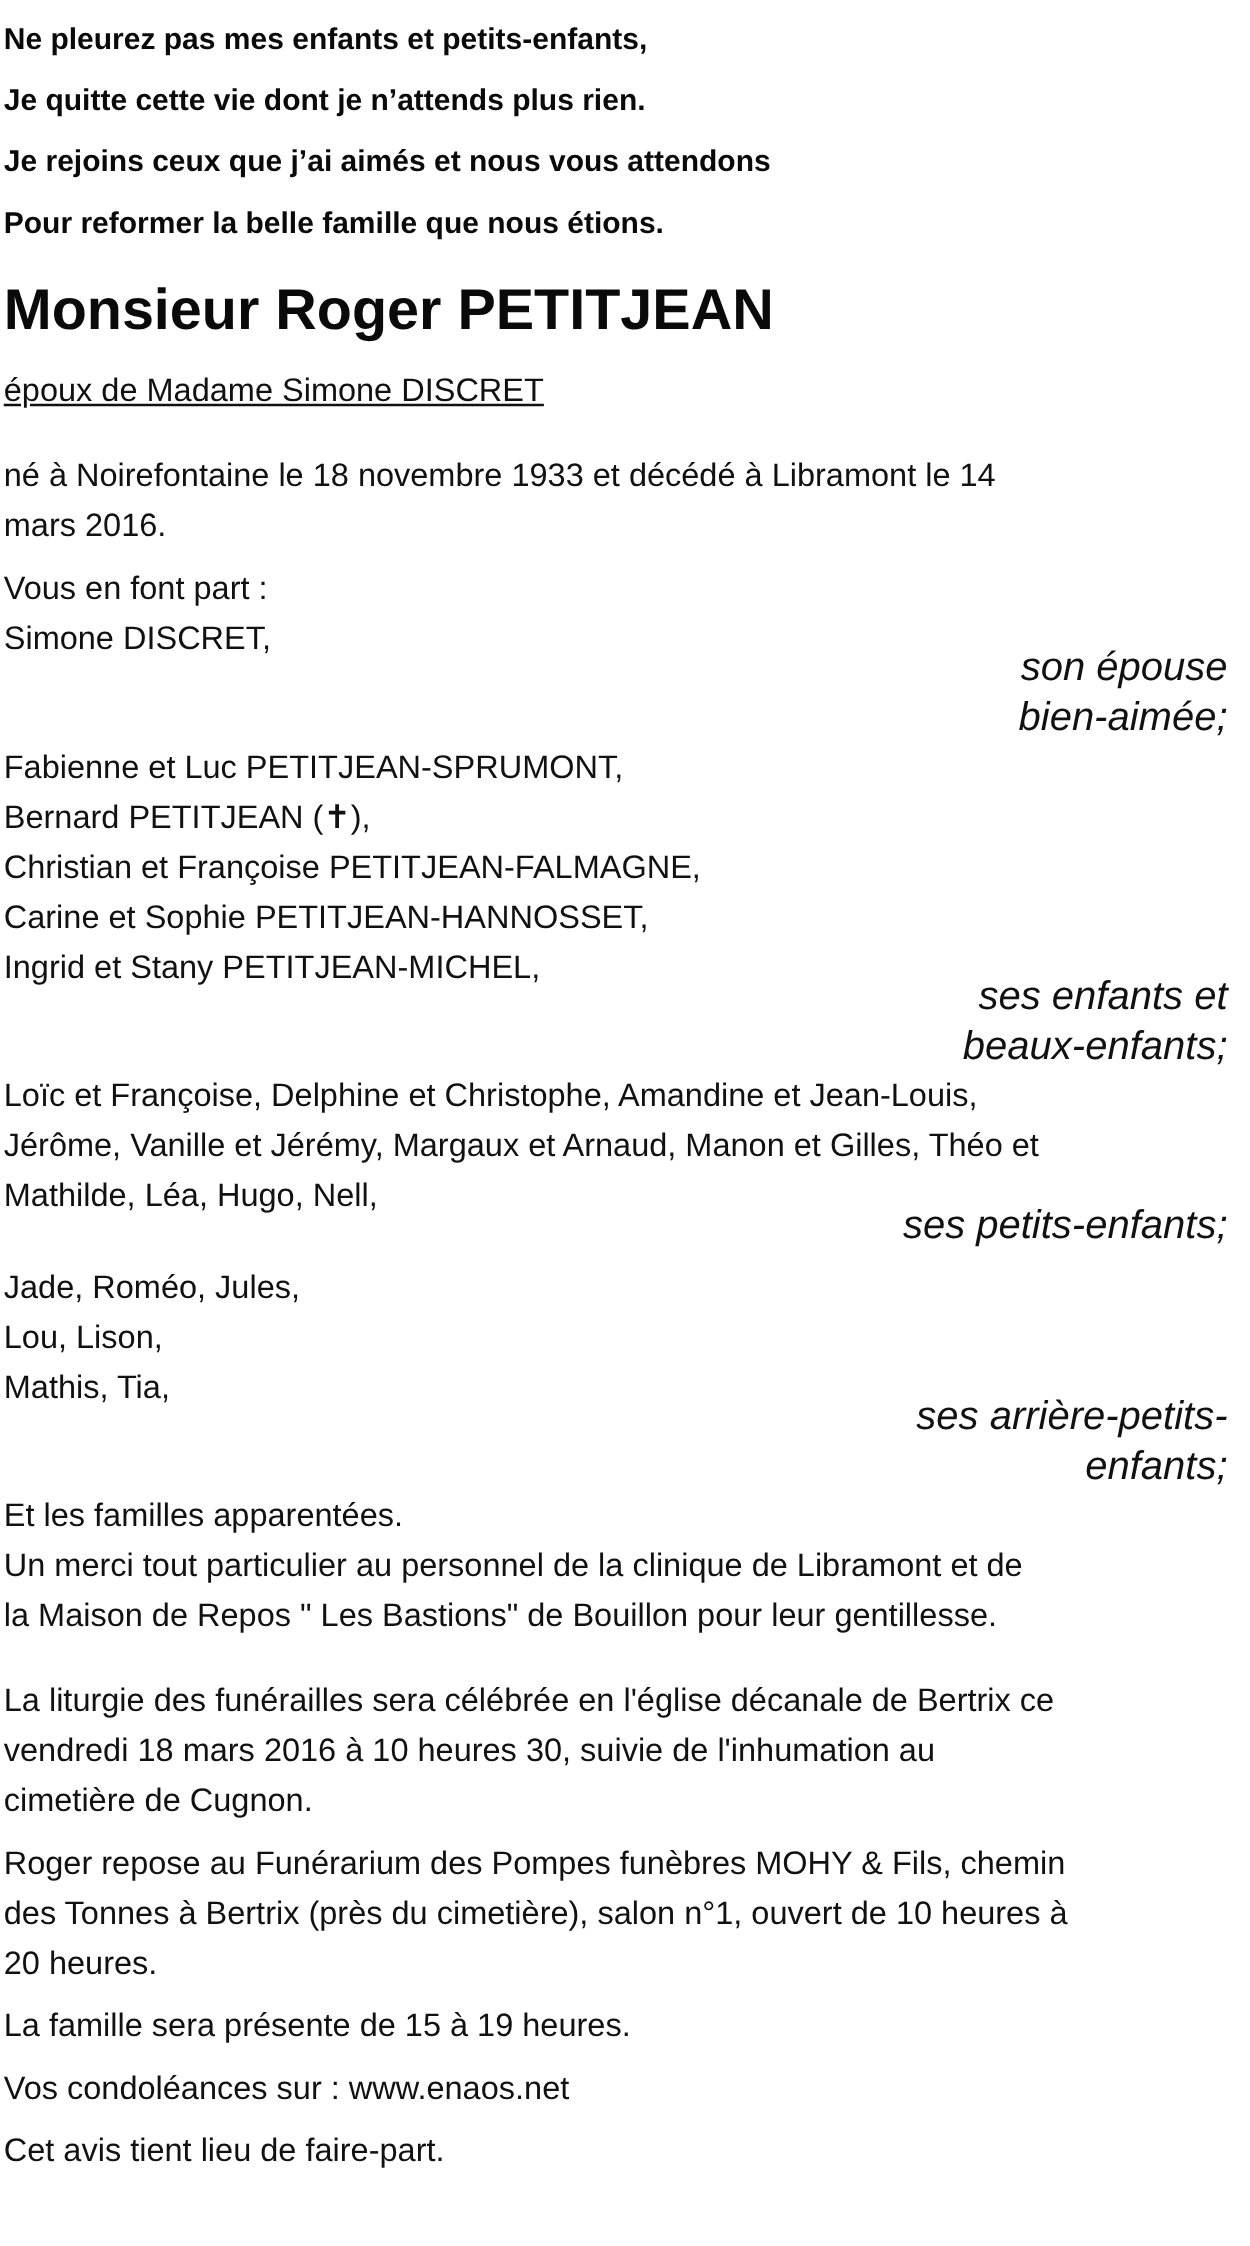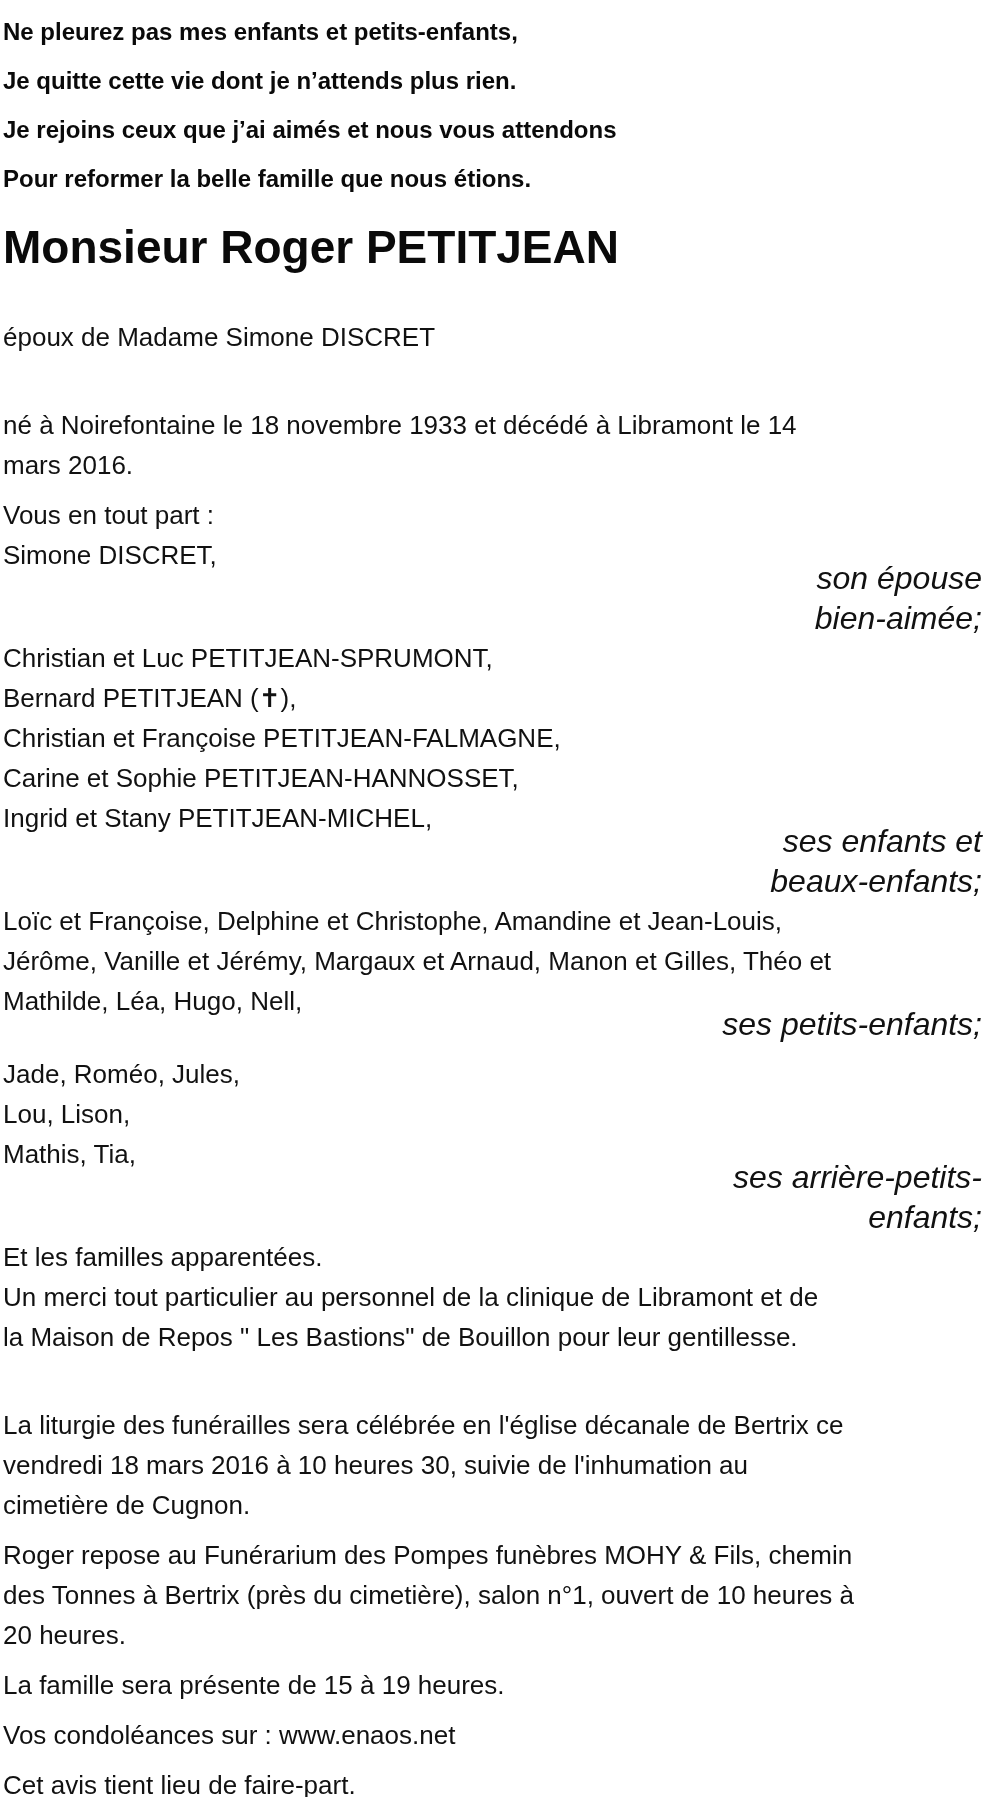--- a/index.html
+++ b/index.html
@@ -44,21 +44,21 @@
   .para {
     margin: 0;
     font-size: 26px;
     line-height: 40px;
   }
   .para .ln {
     display: block;
     white-space: nowrap;
   }
   .gap10 { margin-top: 10px; }
-  .gap-blank { margin-top: 48px; }
+  .gap-blank { margin-top: 28px; }
   .rel {
     font-style: italic;
     font-size: 32px;
     line-height: 40px;
     text-align: right;
     margin-top: -17px;
   }
   .rel .ln {
     display: block;
     white-space: nowrap;
@@ -71,40 +71,40 @@
 
   <div class="poem">
     <span class="poem-line">Ne pleurez pas mes enfants et petits-enfants,</span>
     <span class="poem-line">Je quitte cette vie dont je n’attends plus rien.</span>
     <span class="poem-line">Je rejoins ceux que j’ai aimés et nous vous attendons</span>
     <span class="poem-line">Pour reformer la belle famille que nous étions.</span>
   </div>
 
   <h1 class="title">Monsieur Roger PETITJEAN</h1>
 
-  <p class="para" style="margin-top:44px;">
+  <p class="para" style="margin-top:19px;text-decoration:underline;">
     <span class="ln">époux de Madame Simone DISCRET</span>
   </p>
 
   <p class="para gap-blank">
     <span class="ln">né à Noirefontaine le 18 novembre 1933 et décédé à Libramont le 14</span>
     <span class="ln">mars 2016.</span>
   </p>
 
   <p class="para gap10">
-    <span class="ln">Vous en tout part :</span>
+    <span class="ln">Vous en font part :</span>
     <span class="ln">Simone DISCRET,</span>
   </p>
   <div class="rel">
     <span class="ln">son épouse</span>
     <span class="ln">bien-aimée;</span>
   </div>
 
   <p class="para" style="margin-top:0px;">
-    <span class="ln">Christian et Luc PETITJEAN-SPRUMONT,</span>
+    <span class="ln">Fabienne et Luc PETITJEAN-SPRUMONT,</span>
     <span class="ln">Bernard PETITJEAN (✝),</span>
     <span class="ln">Christian et Françoise PETITJEAN-FALMAGNE,</span>
     <span class="ln">Carine et Sophie PETITJEAN-HANNOSSET,</span>
     <span class="ln">Ingrid et Stany PETITJEAN-MICHEL,</span>
   </p>
   <div class="rel">
     <span class="ln">ses enfants et</span>
     <span class="ln">beaux-enfants;</span>
   </div>
 

